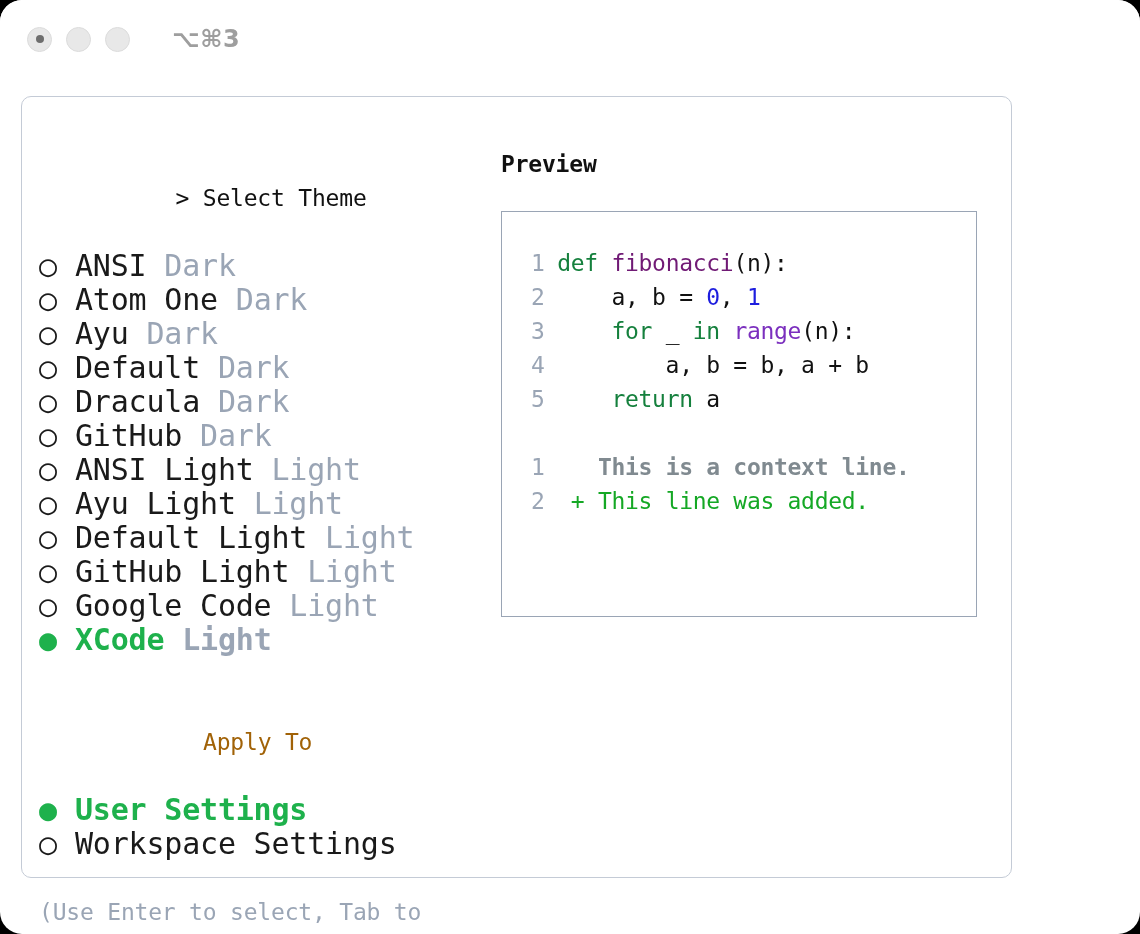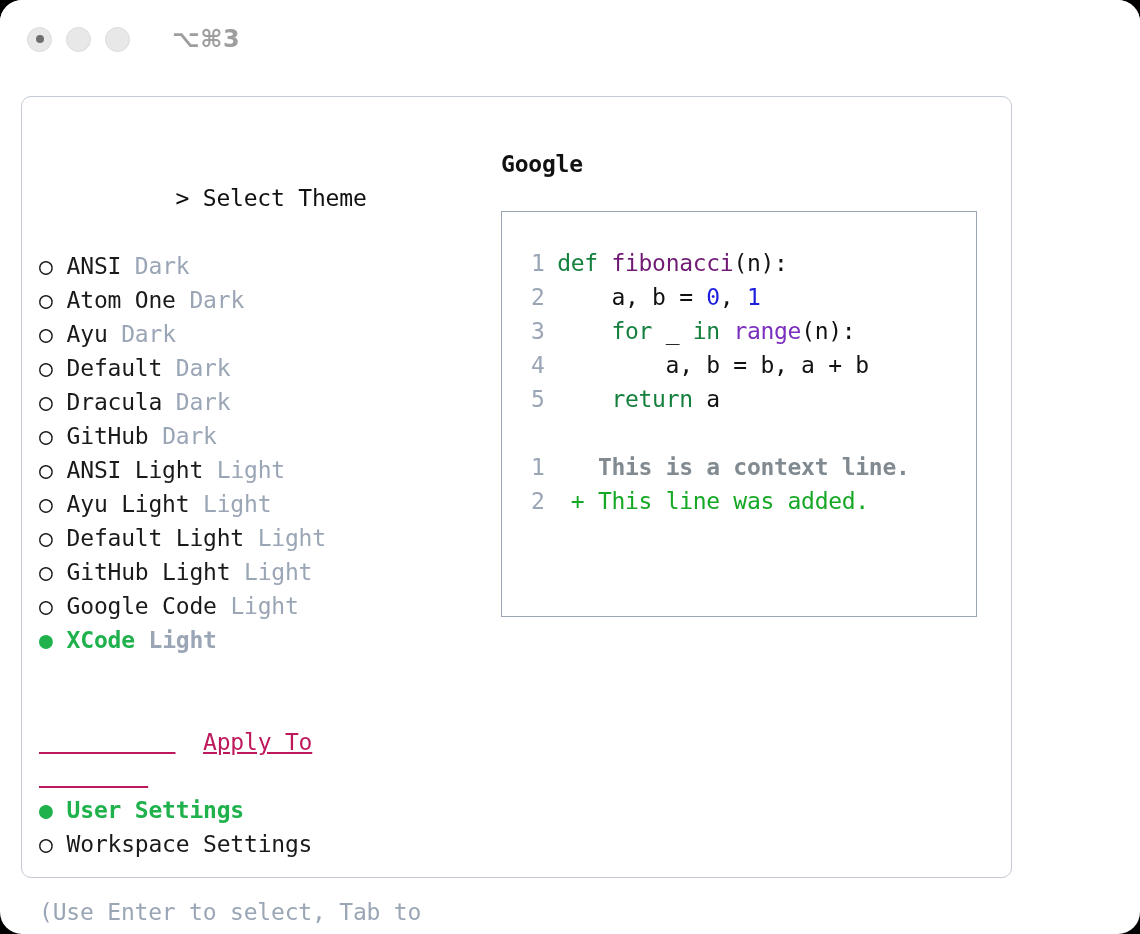--- a/index.html
+++ b/index.html
@@ -97,26 +97,25 @@
   .section-head {
     font-size: 23px;
     font-weight: normal;
     color: #111111;
     line-height: 34px;
     white-space: pre;
     letter-spacing: -0.2px;
   }
   .section-head.plain {
     font-weight: normal;
-    color: #be185d;
-    text-decoration: underline;
+    color: #a16207;
   }
 
   .opt-row {
-    font-size: 23px;
+    font-size: 30px;
     line-height: 34px;
     color: #1a1a1a;
     white-space: pre;
     letter-spacing: -0.2px;
   }
   .marker {
     display: inline-block;
     width: 1.2em;
   }
   .opt-row.selected,
@@ -240,21 +239,21 @@
 
         <div id="apply-items">
             <div class="opt-row selected"><span class="marker">●</span><span>User Settings</span></div>
             <div class="opt-row"><span class="marker">○</span><span>Workspace Settings</span></div>
           </div>
 
         <div class="hint">(Use Enter to select, Tab to change focus)</div>
       </div>
 
       <div class="right-col">
-        <div class="preview-title">Google</div>
+        <div class="preview-title">Preview</div>
 
         <div class="preview-box">
           <div id="code-block">
               <div class="code-line"><span class="lineno">1</span><span class="kw">def</span><span class="txt"> </span><span class="fn">fibonacci</span><span class="txt">(n):</span></div>
               <div class="code-line"><span class="lineno">2</span><span class="txt">    a, b = </span><span class="num">0</span><span class="txt">, </span><span class="num">1</span></div>
               <div class="code-line"><span class="lineno">3</span><span class="txt">    </span><span class="kw">for</span><span class="txt"> _ </span><span class="kw">in</span><span class="txt"> </span><span class="bi">range</span><span class="txt">(n):</span></div>
               <div class="code-line"><span class="lineno">4</span><span class="txt">        a, b = b, a + b</span></div>
               <div class="code-line"><span class="lineno">5</span><span class="txt">    </span><span class="kw">return</span><span class="txt"> a</span></div>
             </div>
           <div class="blank-code-line"></div>

